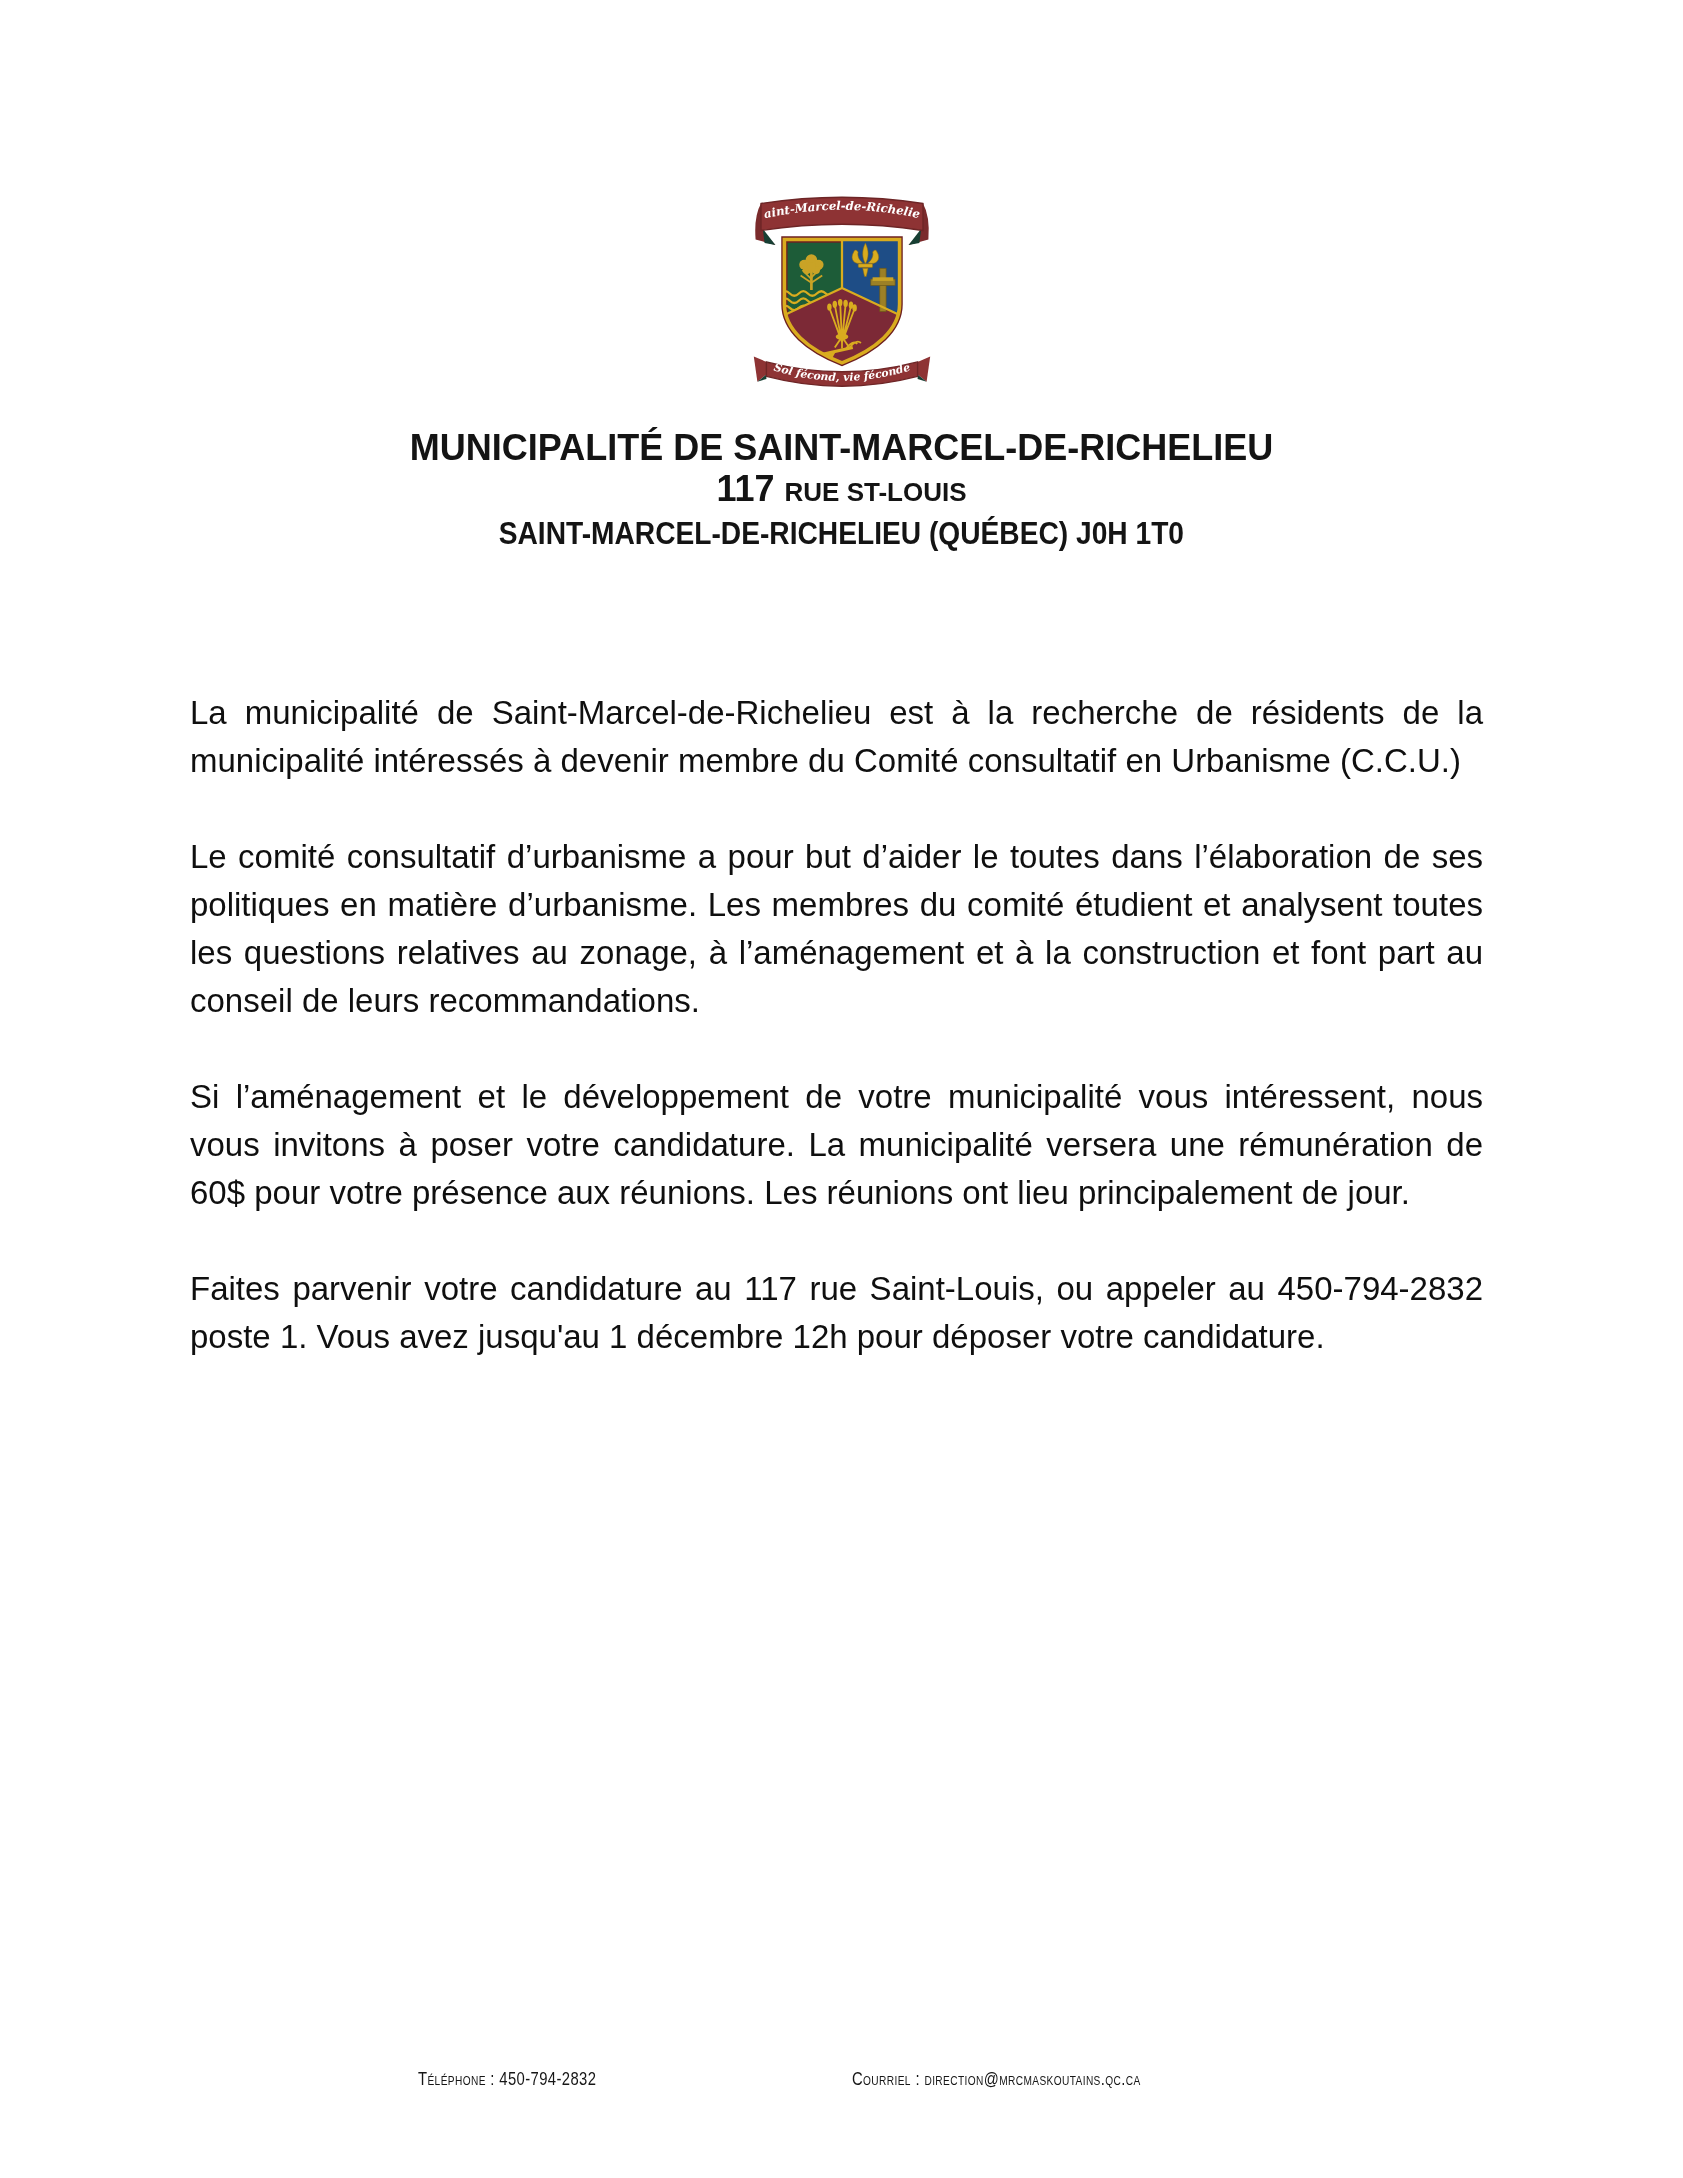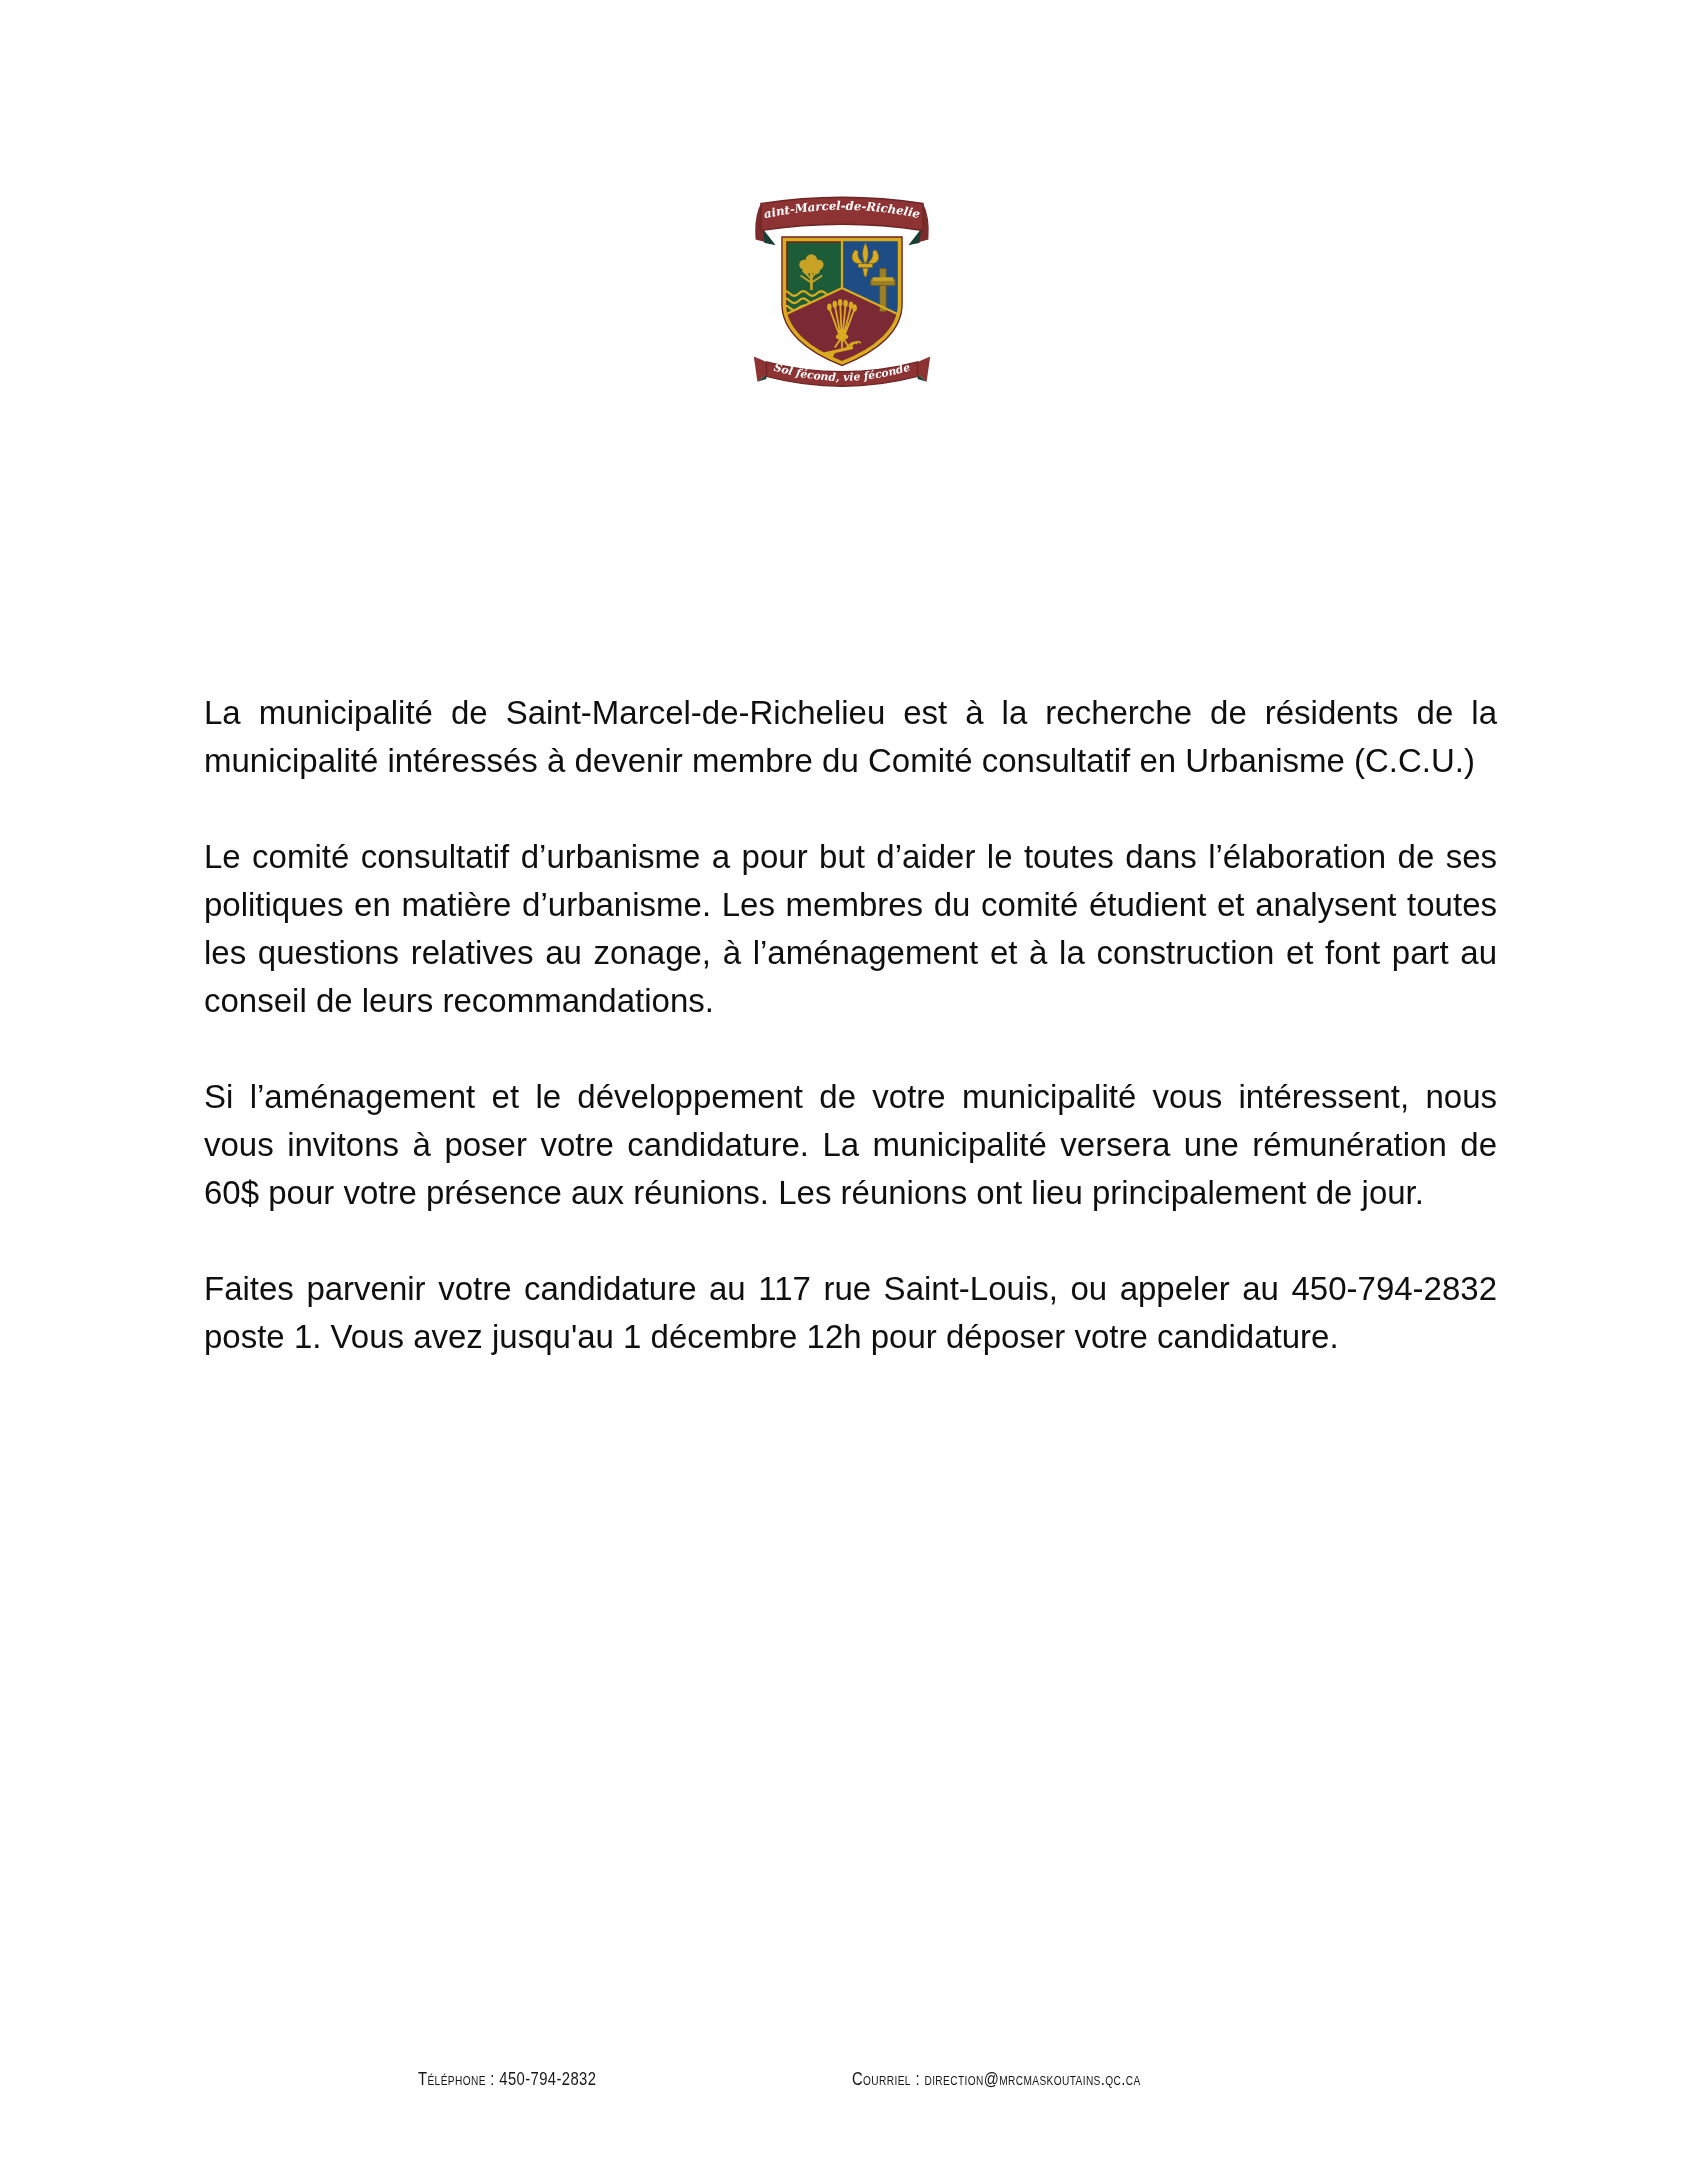--- a/index.html
+++ b/index.html
@@ -32,21 +32,21 @@
   }
   .h-line1{font-size:36px;line-height:41px;white-space:nowrap;}
   .h-line2{font-size:36px;line-height:41px;white-space:nowrap;}
   .h-line2 .street{font-size:26px;}
   .h-line3{font-size:32px;line-height:40px;white-space:nowrap;}
   .squeeze{display:inline-block;transform:scaleX(0.88);transform-origin:50% 50%;white-space:nowrap;}
   
   .body-block{
     position:absolute;
     top:689px;
-    left:204px;
+    left:190px;
     width:1293px;
     font-size:33px;
     line-height:48px;
     text-align:justify;
     text-align-last:left;
     color:#0f0f0f;
   }
   .body-block p{margin:0 0 48px 0;}
   .body-block p.gap-before{margin-top:27px;}
   
@@ -178,20 +178,25 @@
 
       <g>
         <path d="M16,192 Q100,214 184,192 L184,208 Q100,230 16,208 Z" fill="#8e3334" stroke="#6d2526" stroke-width="1.5"></path>
         <text font-size="12" font-weight="bold" font-style="italic" fill="#ffffff" font-family="DejaVu Serif, serif">
           <textPath href="#mottoArc" startOffset="50%" text-anchor="middle">Sol fécond, vie féconde</textPath>
         </text>
       </g>
     </svg>
   </div>
 
+  <div class="header-block">
+    <div class="h-line1">MUNICIPALITÉ DE SAINT-MARCEL-DE-RICHELIEU</div>
+    <div class="h-line2"><span>117</span> <span class="street">RUE ST-LOUIS</span></div>
+    <div class="h-line3"><span class="squeeze">SAINT-MARCEL-DE-RICHELIEU (QUÉBEC) J0H 1T0</span></div>
+  </div>
 
   <div class="body-block">
     <p>La municipalité de Saint-Marcel-de-Richelieu est à la recherche de résidents de la municipalité intéressés à devenir membre du Comité consultatif en Urbanisme (C.C.U.)</p>
     <p>Le comité consultatif d’urbanisme a pour but d’aider le toutes dans l’élaboration de ses politiques en matière d’urbanisme. Les membres du comité étudient et analysent toutes les questions relatives au zonage, à l’aménagement et à la construction et font part au conseil de leurs recommandations.</p>
     <p>Si l’aménagement et le développement de votre municipalité vous intéressent, nous vous invitons à poser votre candidature. La municipalité versera une rémunération de 60$ pour votre présence aux réunions.  Les réunions ont lieu principalement de jour.</p>
     <p class="gap-before">Faites parvenir votre candidature au 117 rue Saint-Louis, ou appeler au 450-794-2832 poste 1. Vous avez jusqu'au 1 décembre 12h pour déposer votre candidature.</p>
   </div>
 
   <div class="footer-block">
     <span class="footer-item footer-phone">Téléphone : 450-794-2832</span>

